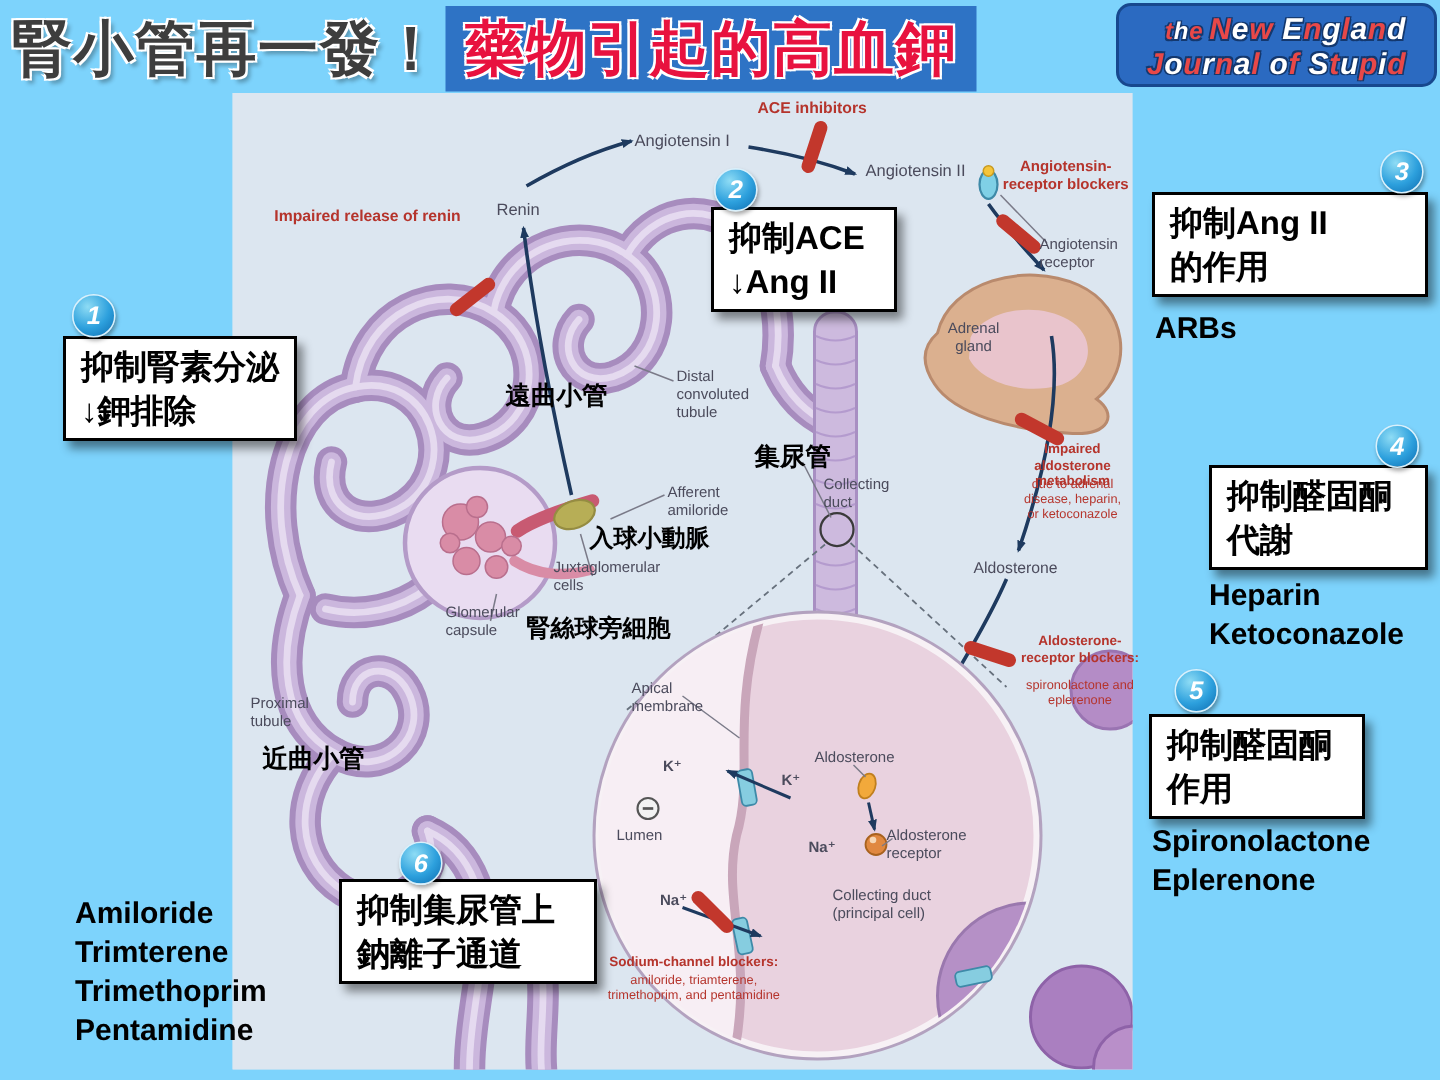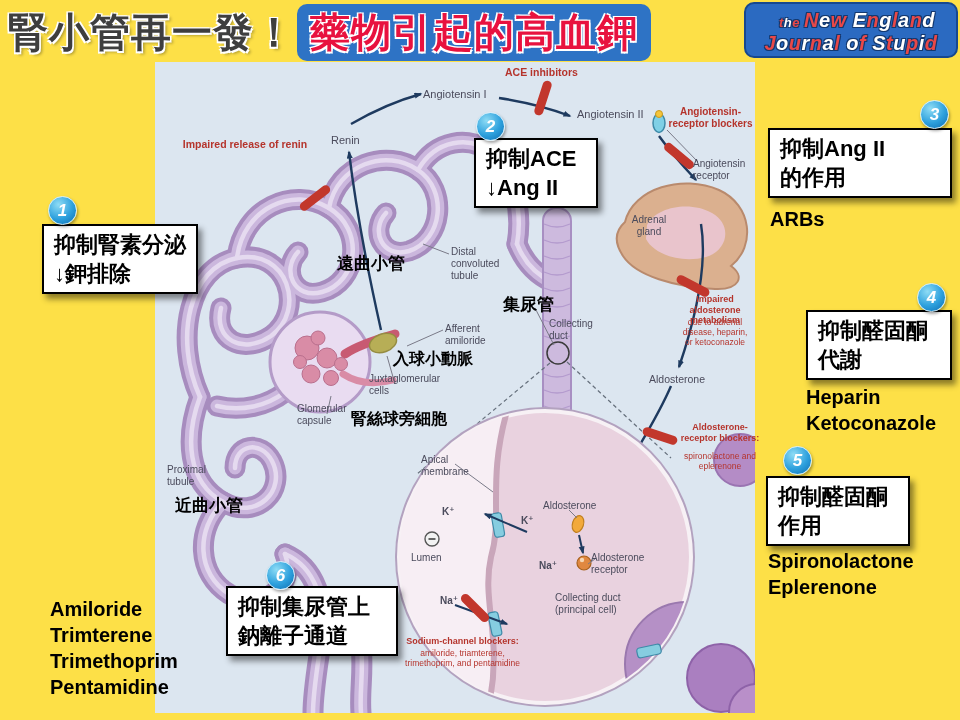--- a/index.html
+++ b/index.html
@@ -1,37 +1,37 @@
 <!DOCTYPE html>
 <html><head>
 <meta charset="utf-8">
 <style>
   * { margin:0; padding:0; box-sizing:border-box; }
   body { font-family:"Liberation Sans","DejaVu Sans",sans-serif; background:#888; }
-  #stage { position:relative; width:960px; height:720px; background:#fde047; overflow:hidden; margin:0 auto; }
+  #stage { position:relative; width:960px; height:720px; background:#7dd3fc; overflow:hidden; margin:0 auto; }
   .abs { position:absolute; }
 
   
   #header-title { left:8px; top:4px; display:flex; align-items:center; }
   .title-black {
     font-size:40px; font-weight:900; color:#3e3e3e; letter-spacing:1px;
     text-shadow:1.5px 1.5px 0 #fff,-1.5px -1.5px 0 #fff,1.5px -1.5px 0 #fff,-1.5px 1.5px 0 #fff,3px 3px 3px rgba(0,0,0,.3);
   }
-  .title-red-box { background:#2e73c5; padding:1px 13px; margin-left:2px;border-radius:10px; }
+  .title-red-box { background:#2e73c5; padding:1px 13px; margin-left:2px; }
   .title-red {
     font-size:40px; font-weight:900; color:#e8123f; letter-spacing:1px;
     text-shadow:1.5px 1.5px 0 #fff,-1.5px -1.5px 0 #fff,1.5px -1.5px 0 #fff,-1.5px 1.5px 0 #fff;
   }
   #logo {
     left:744px; top:2px; width:214px; height:56px; background:#2b6ac1;
     border:2px solid #17488e; border-radius:10px; text-align:center;
     font-weight:bold; font-style:italic; padding-top:5px; line-height:1.15;
   }
   #logo .l1, #logo .l2 { font-size:20px; letter-spacing:0.5px; }
-  #logo .the { font-size:13px; margin-right:4px;margin-left:12px; }
+  #logo .the { font-size:16px; margin-right:4px;margin-left:12px; }
   .lc-a { color:#e84848; text-shadow:1px 1px 0 #14386e,-1px 1px 0 #14386e,1px -1px 0 #14386e,-1px -1px 0 #14386e; }
   .lc-b { color:#ffffff; text-shadow:1px 1px 0 #14386e,-1px 1px 0 #14386e,1px -1px 0 #14386e,-1px -1px 0 #14386e; }
 
   
   #art { left:155px; top:62px; width:600px; height:651px; background:#dce6f0; }
   #art svg { position:absolute; left:0; top:0; }
   .lbl { position:absolute; font-size:10px; color:#4b4b5c; line-height:1.18; white-space:pre-line; }
   .lbl-red { position:absolute; font-size:9.5px; color:#b5342c; line-height:1.18; white-space:pre-line;text-align:center; }
   .lbl-zh { position:absolute; font-size:17px; font-weight:bold; color:#000; white-space:pre-line; }
   .bold { font-weight:bold; }

